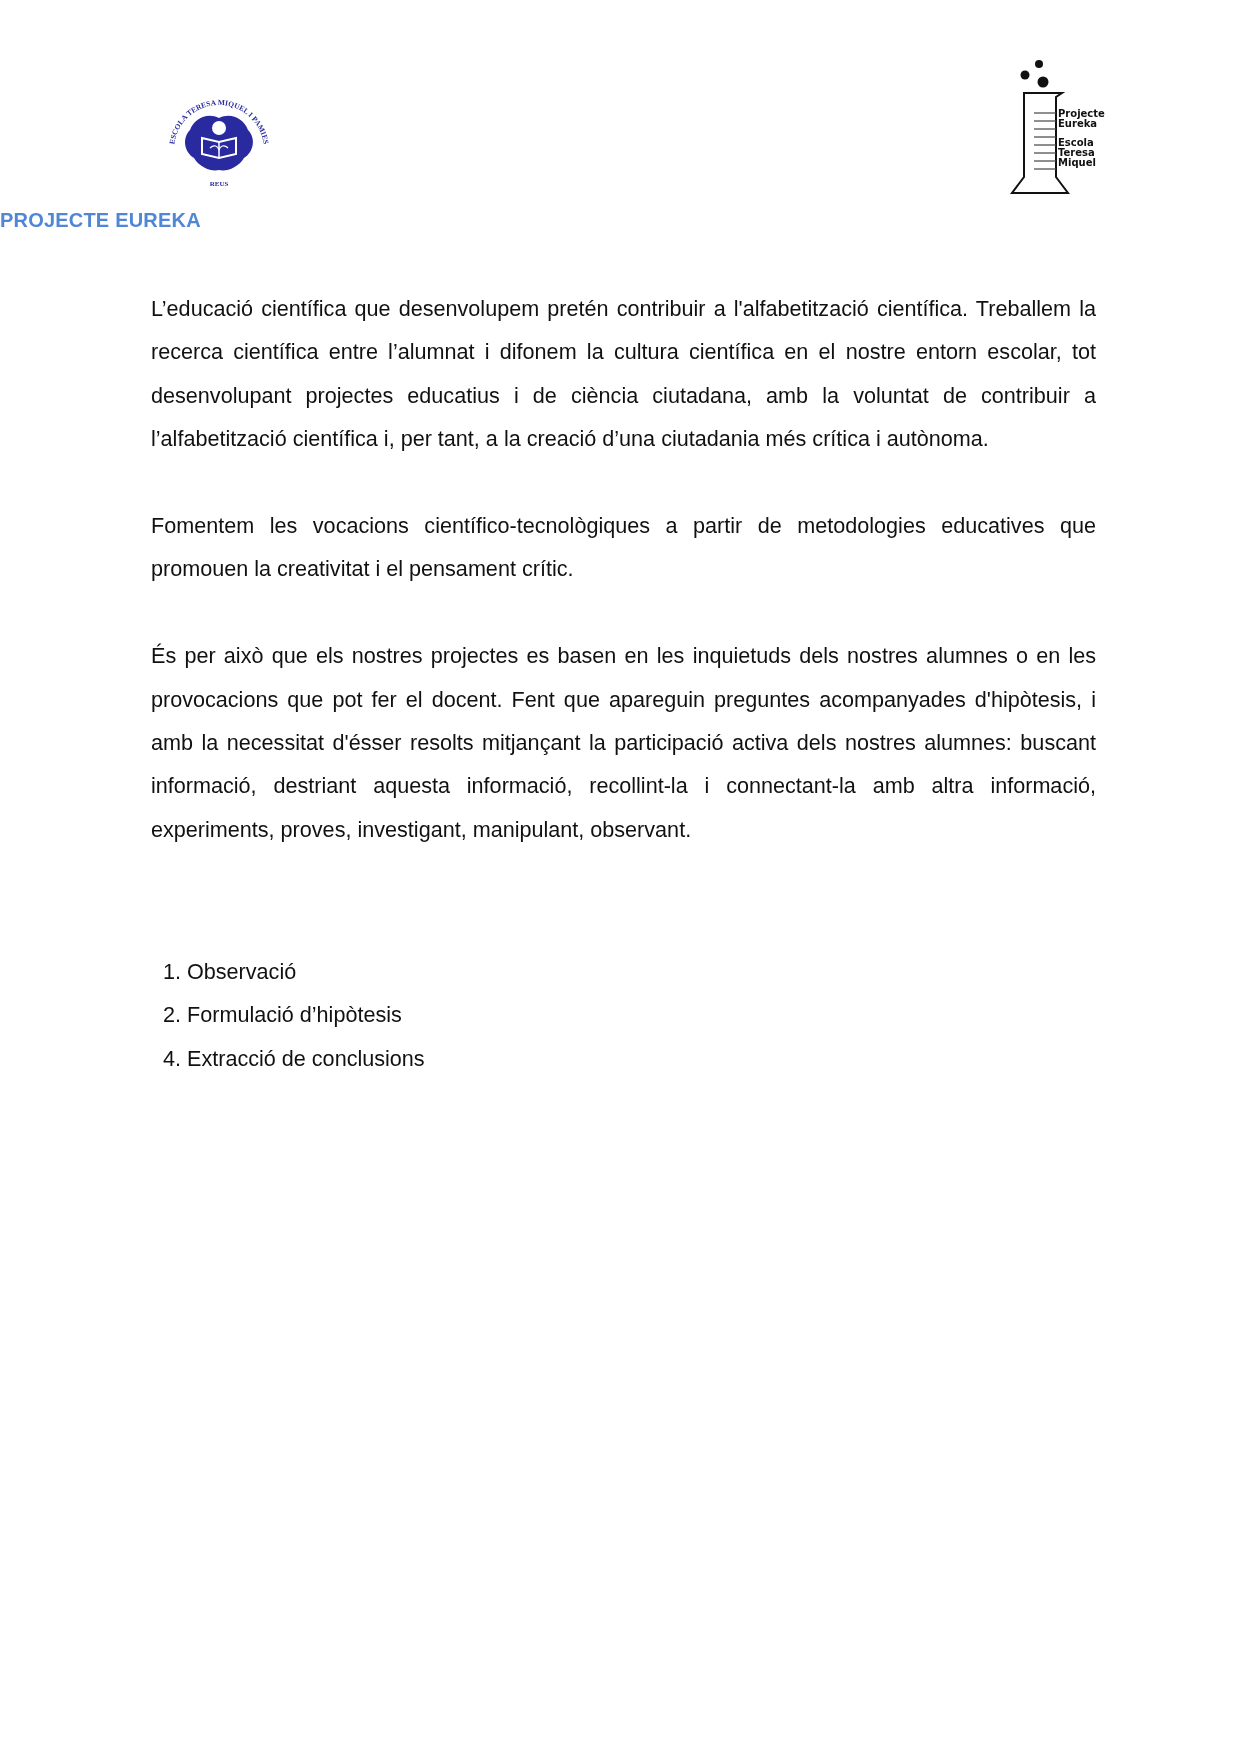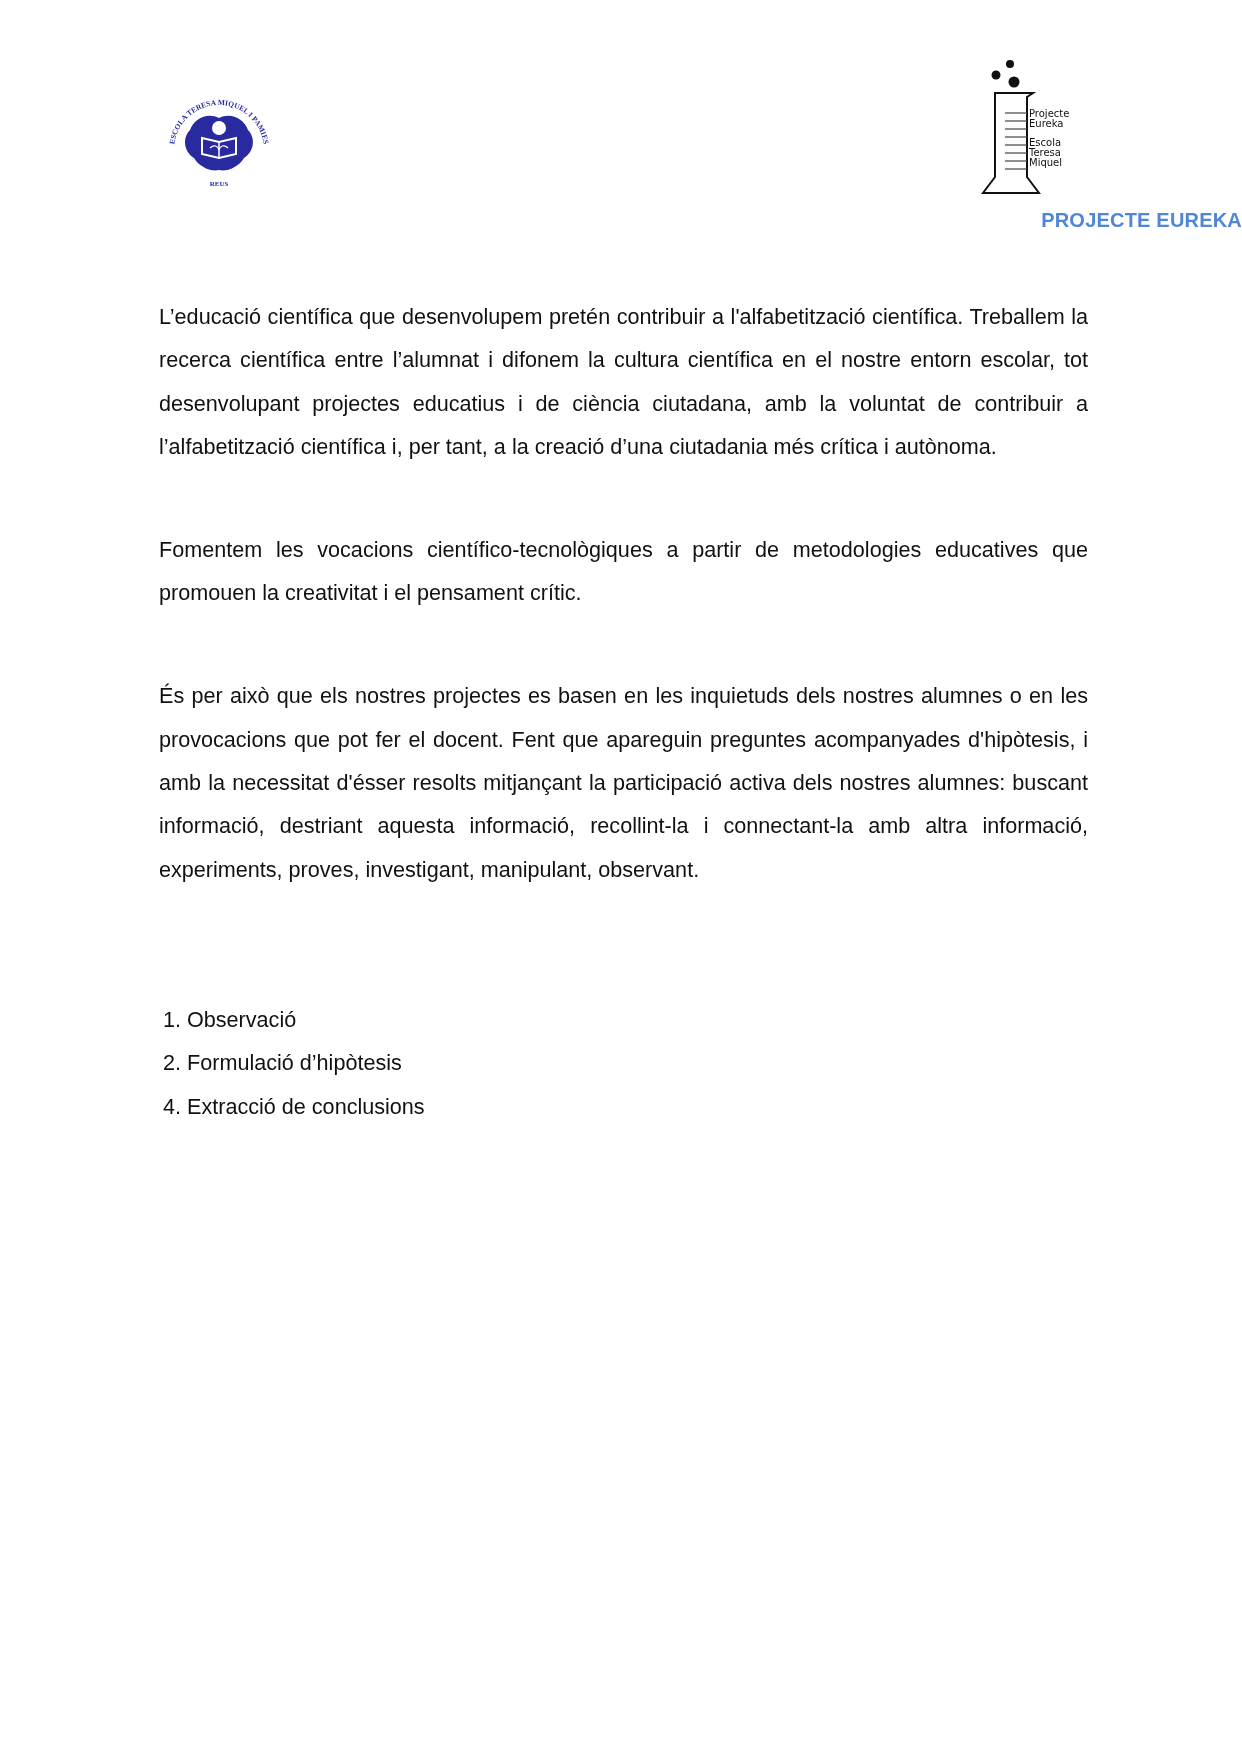--- a/index.html
+++ b/index.html
@@ -1,24 +1,24 @@
 <!DOCTYPE html>
 <html><head>
 <meta charset="utf-8">
 <style>
   html, body { margin: 0; padding: 0; background: #ffffff; }
   body { width: 1242px; height: 1755px; position: relative; overflow: hidden;
          font-family: "Liberation Sans", sans-serif; color: #111111; }
   .logo-left { position: absolute; left: 160px; top: 88px; width: 118px; height: 102px; }
-  .logo-right { position: absolute; left: 971px; top: 55px; width: 115px; height: 142px; }
-  .title { position: absolute; left: 0; top: 209px; width: 1242px; text-align: right;
+  .logo-right { position: absolute; left: 1000px; top: 55px; width: 115px; height: 142px; font-weight: bold; }
+  .title { position: absolute; left: 0; top: 209px; width: 1242px; text-align: left;
            font-size: 20px; font-weight: bold; color: #4f86d6; letter-spacing: 0.2px; }
   .content { position: absolute; left: 151px; top: 287px; width: 945px;
              font-size: 21.6px; line-height: 43.4px; }
-  .para { margin: 8px; text-align: justify; text-align-last: left; }
+  .para { margin: 0; text-align: justify; text-align-last: left; }
   .gap { height: 43.4px; }
   .list { margin: 12px; padding: 0; list-style: none; }
   .list li { margin: 0; }
 </style>
 </head>
 <body>
 
 <div class="logo-left">
   <svg width="118" height="102" viewBox="0 0 118 102">
     <defs>

